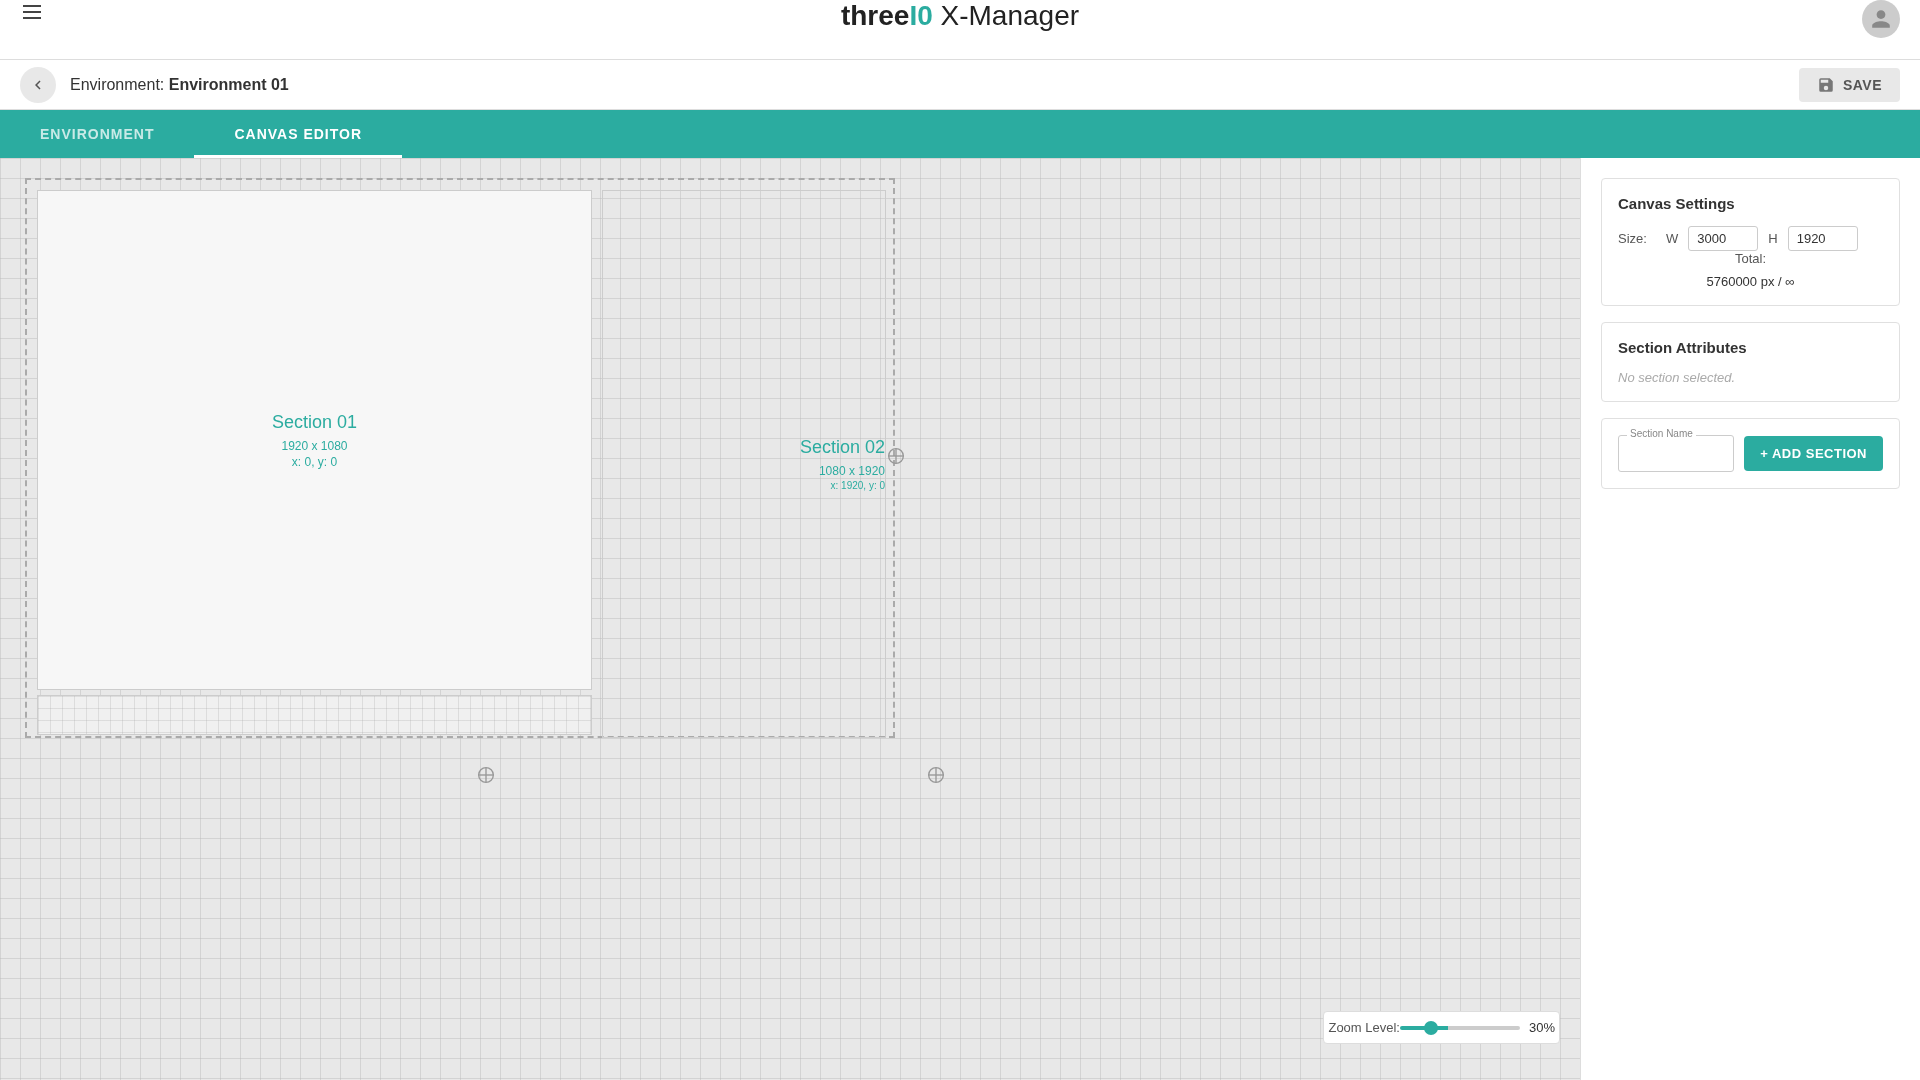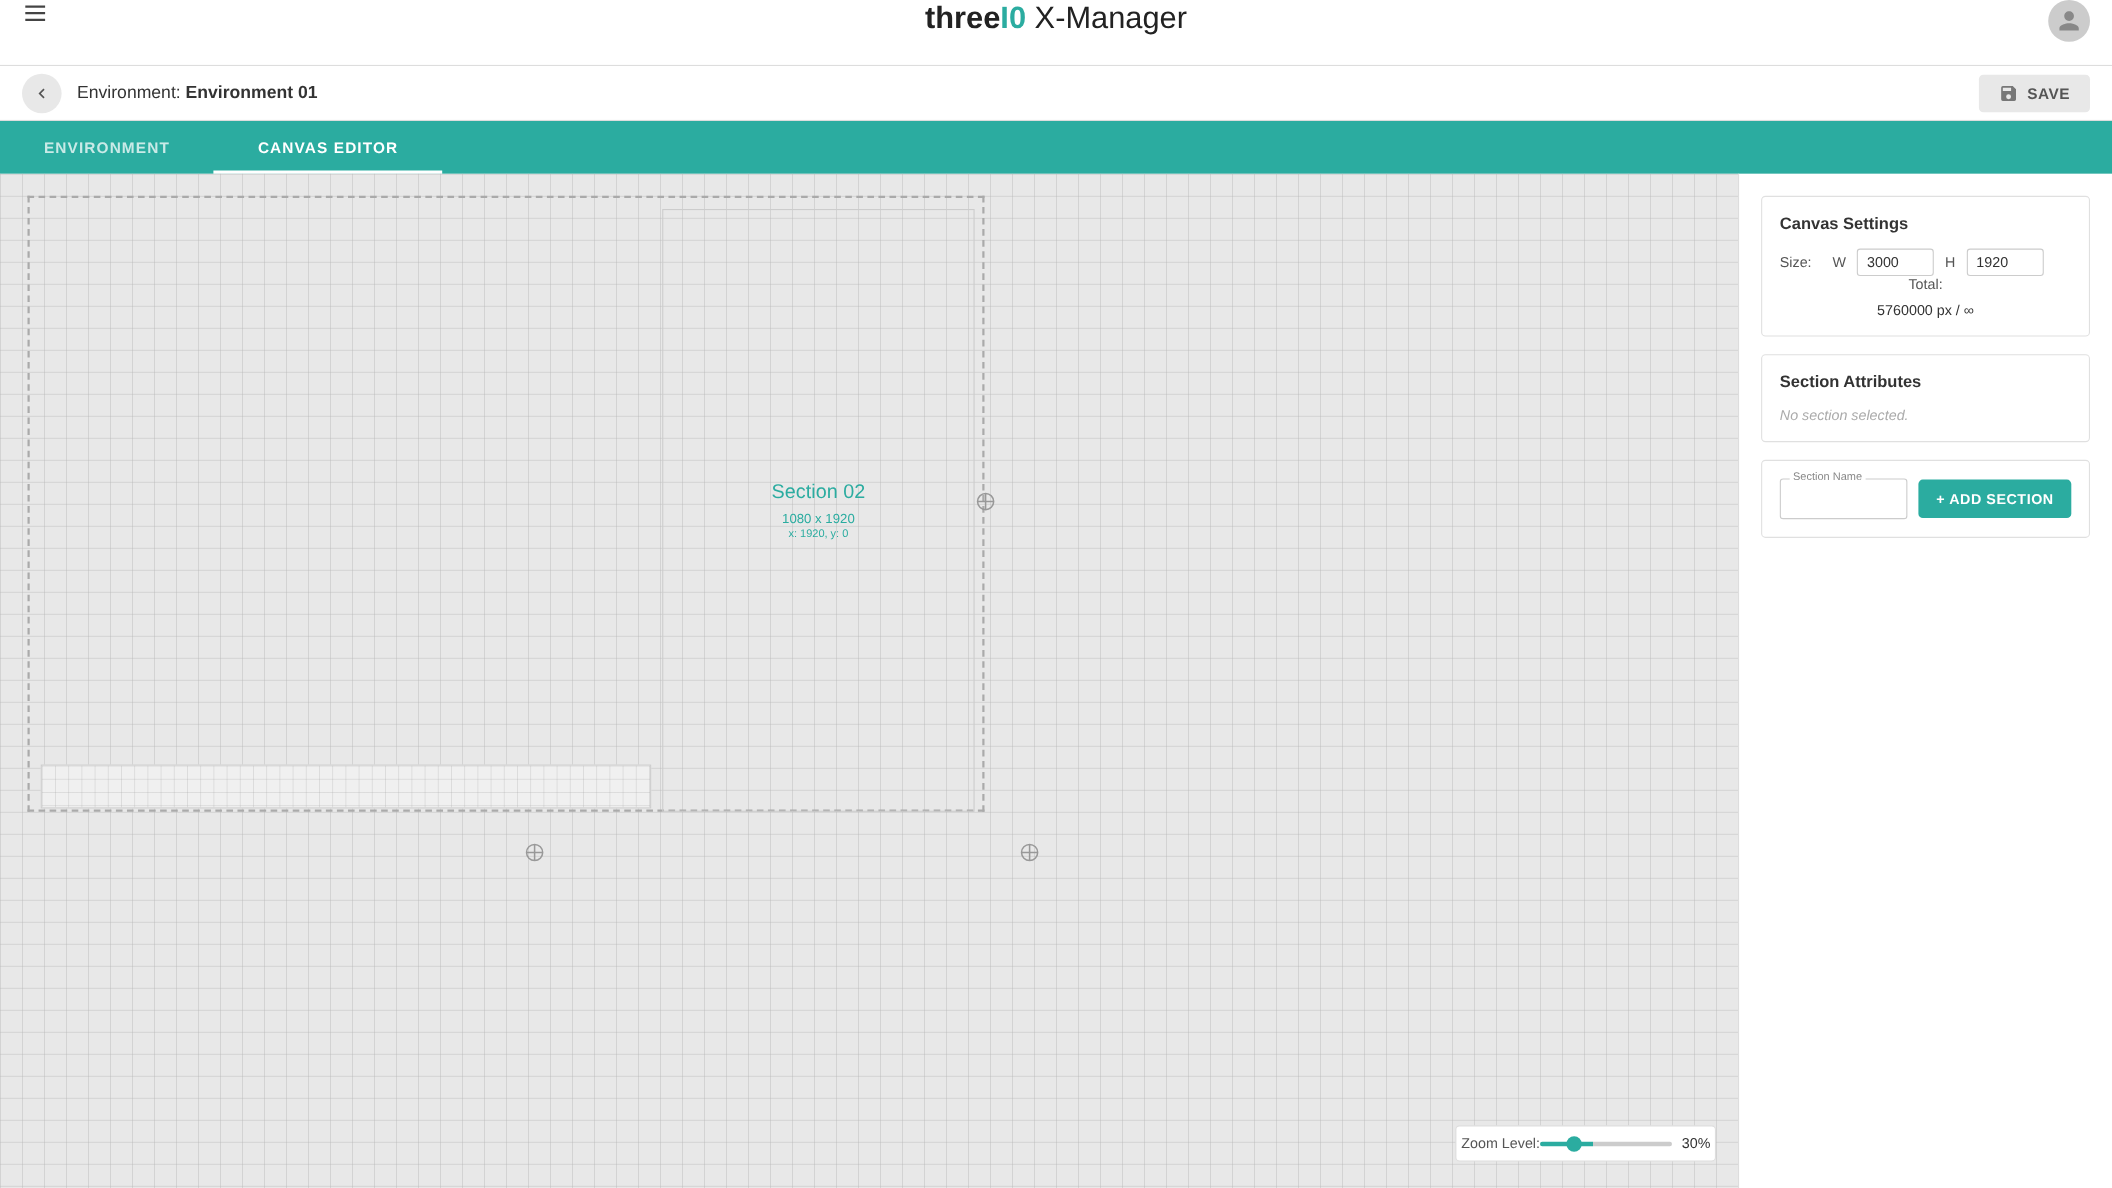--- a/index.html
+++ b/index.html
@@ -91,21 +91,21 @@
     }
     .section-01-label { font-size: 18px; color: #2baca0; font-weight: 500; }
     .section-01-sub { font-size: 12px; color: #2baca0; margin-top: 6px; }
     .section-01-pos { font-size: 12px; color: #2baca0; margin-top: 2px; }
 
     
     .section-02 {
       position: absolute; top: 10px; left: 575px;
       width: 284px; height: 548px;
       border: 1px solid #ccc; background: transparent;
-      display: flex; flex-direction: column; align-items: center; justify-content: center;
+      display: flex; flex-direction: column; align-items: flex-end; justify-content: center;
     }
     .section-02-label { font-size: 18px; color: #2baca0; font-weight: 500; }
     .section-02-sub { font-size: 12px; color: #2baca0; margin-top: 6px; }
     .section-02-pos { font-size: 10px; color: #2baca0; margin-top: 2px; }
 
     
     .right-panel {
       width: 340px; background: #ffffff; border-left: 1px solid #ddd;
       padding: 20px; display: flex; flex-direction: column; gap: 16px;
       overflow-y: auto;
@@ -151,21 +151,21 @@
       font-size: 10px; color: #888; padding: 0 3px;
     }
     .add-section-btn {
       background: #2baca0; color: #fff; border: none; border-radius: 4px;
       padding: 10px 16px; font-size: 13px; font-weight: 600; cursor: pointer;
       white-space: nowrap; letter-spacing: 0.5px;
     }
 
     
     .zoom-bar {
-      position: absolute; bottom: 24px; right: 20px;
+      position: absolute; bottom: 36px; right: 20px;
       background: #fff; border: 1px solid #ddd; border-radius: 4px;
       padding: 8px 4px; display: flex; align-items: center; gap: 0;
       font-size: 13px; color: #333;
     }
     .zoom-label { color: #555; }
     .zoom-value { font-size: 13px; color: #333; min-width: 35px; text-align: right; }
     .zoom-slider {
       -webkit-appearance: none; width: 120px; height: 4px;
       background: linear-gradient(to right, #2baca0 40%, #ccc 40%);
       border-radius: 2px; outline: none;
@@ -221,20 +221,25 @@
     <span>CANVAS EDITOR</span>
   </div>
 </div>
 
 <div class="main-layout">
 
   <div class="canvas-area">
     <div class="canvas-content">
       <div class="canvas-outer">
 
+        <div class="section-01">
+          <div class="section-01-label">Section 01</div>
+          <div class="section-01-sub">1920 x 1080</div>
+          <div class="section-01-pos">x: 0, y: 0</div>
+        </div>
 
         <div style="position:absolute; top:515px; left:10px; width:555px; height:40px; border:1px solid #ccc; background:#f0f0f0;
           background-image: linear-gradient(rgba(160,160,160,0.25) 1px, transparent 1px), linear-gradient(90deg, rgba(160,160,160,0.25) 1px, transparent 1px);
           background-size: 12px 12px;">
         </div>
 
         <div class="section-02">
           <div class="section-02-label">Section 02</div>
           <div class="section-02-sub">1080 x 1920</div>
           <div class="section-02-pos">x: 1920, y: 0</div>

